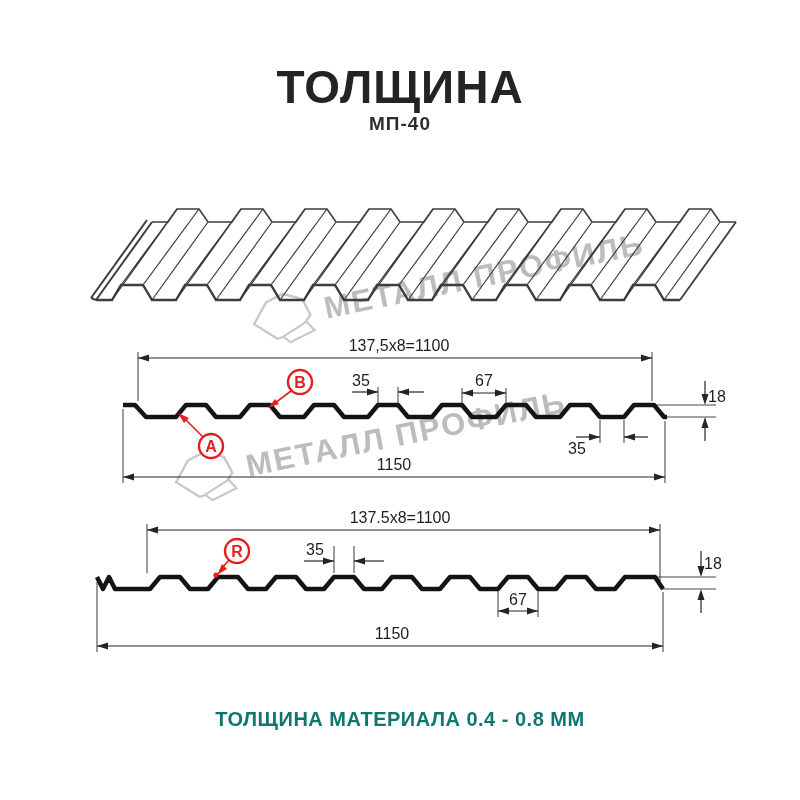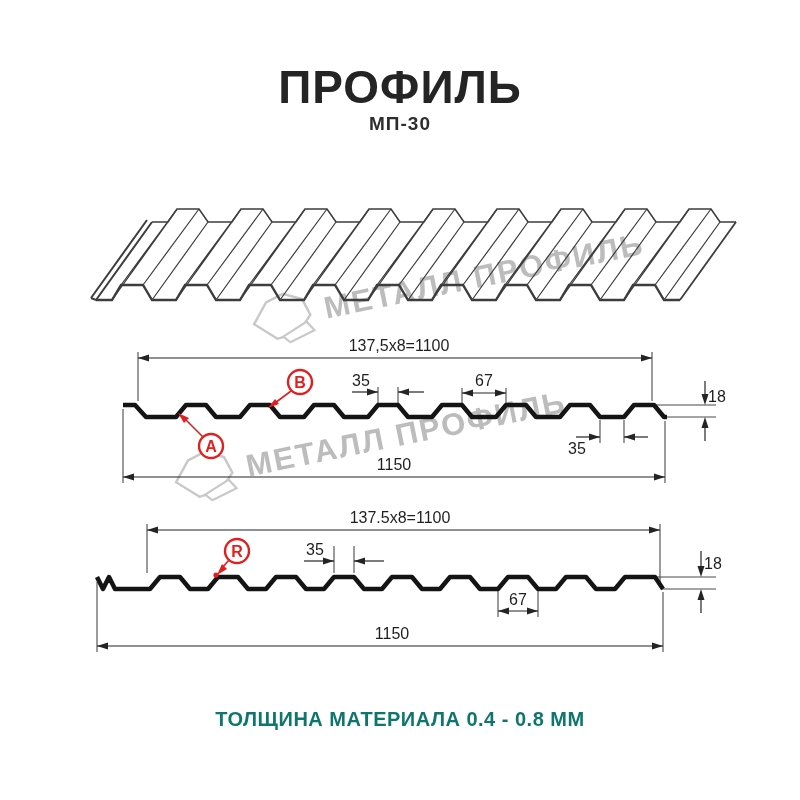--- a/index.html
+++ b/index.html
@@ -34,22 +34,22 @@
     <span class="wm-text">МЕТАЛЛ ПРОФИЛЬ</span>
   </div>
   <div class="watermark" id="wm2">
     <svg width="66" height="54" viewBox="0 0 66 54" style="position:static">
       <path d="M4,28 L20,9 L38,4 L56,13 L61,30 L46,45 L24,47 Z" fill="none" stroke="#c8c8c8" stroke-width="2.4"></path>
       <path d="M30,46 L56,36 L62,46 L36,53 Z" fill="#ffffff" stroke="#c8c8c8" stroke-width="2.2"></path>
     </svg>
     <span class="wm-text">МЕТАЛЛ ПРОФИЛЬ</span>
   </div>
 
-  <div class="title">ПРОФИЛЬ</div>
-  <div class="subtitle">МП-30</div>
+  <div class="title">ТОЛЩИНА</div>
+  <div class="subtitle">МП-40</div>
 
   <svg width="800" height="800" viewBox="0 0 800 800">
 
     <g stroke="#3d3d3d" fill="none">
 
       <path stroke-width="1.2" d="
         M168,222 L112,300 M177,209 L121,285 M199,209 L143,285 M208,222 L152,300
         M232,222 L176,300 M241,209 L185,285 M263,209 L207,285 M272,222 L216,300
         M296,222 L240,300 M305,209 L249,285 M327,209 L271,285 M336,222 L280,300
         M360,222 L304,300 M369,209 L313,285 M391,209 L335,285 M400,222 L344,300

